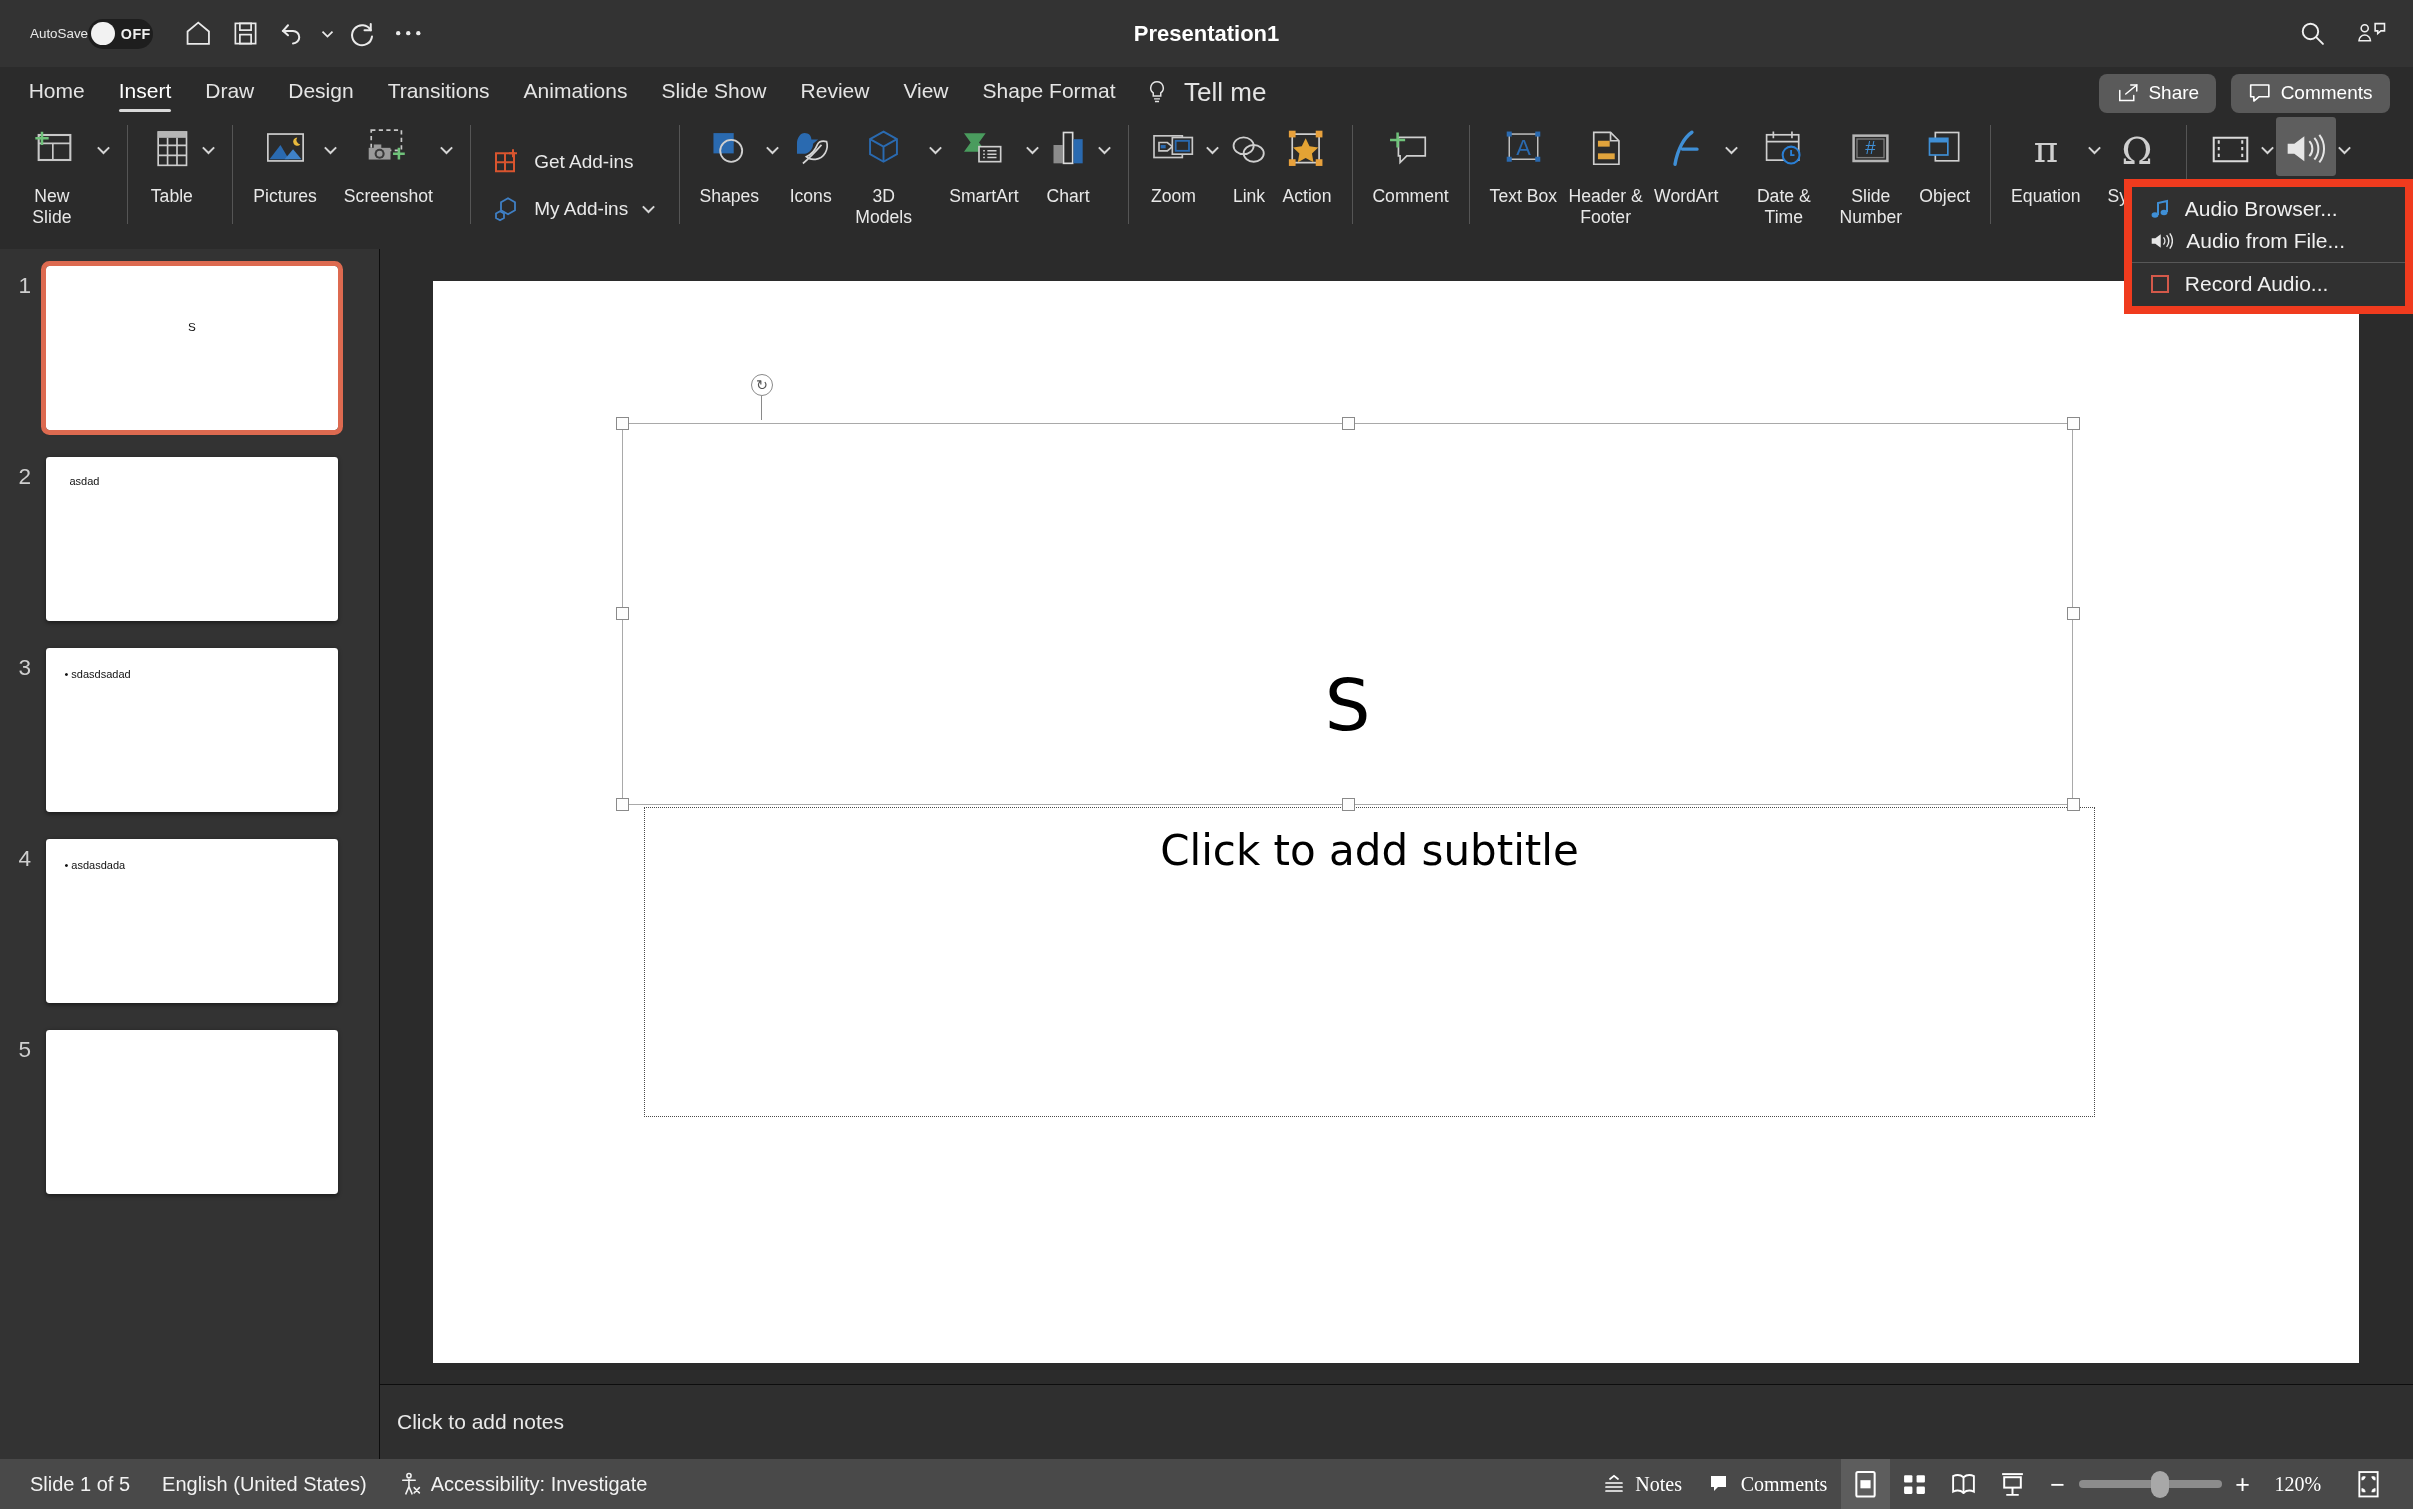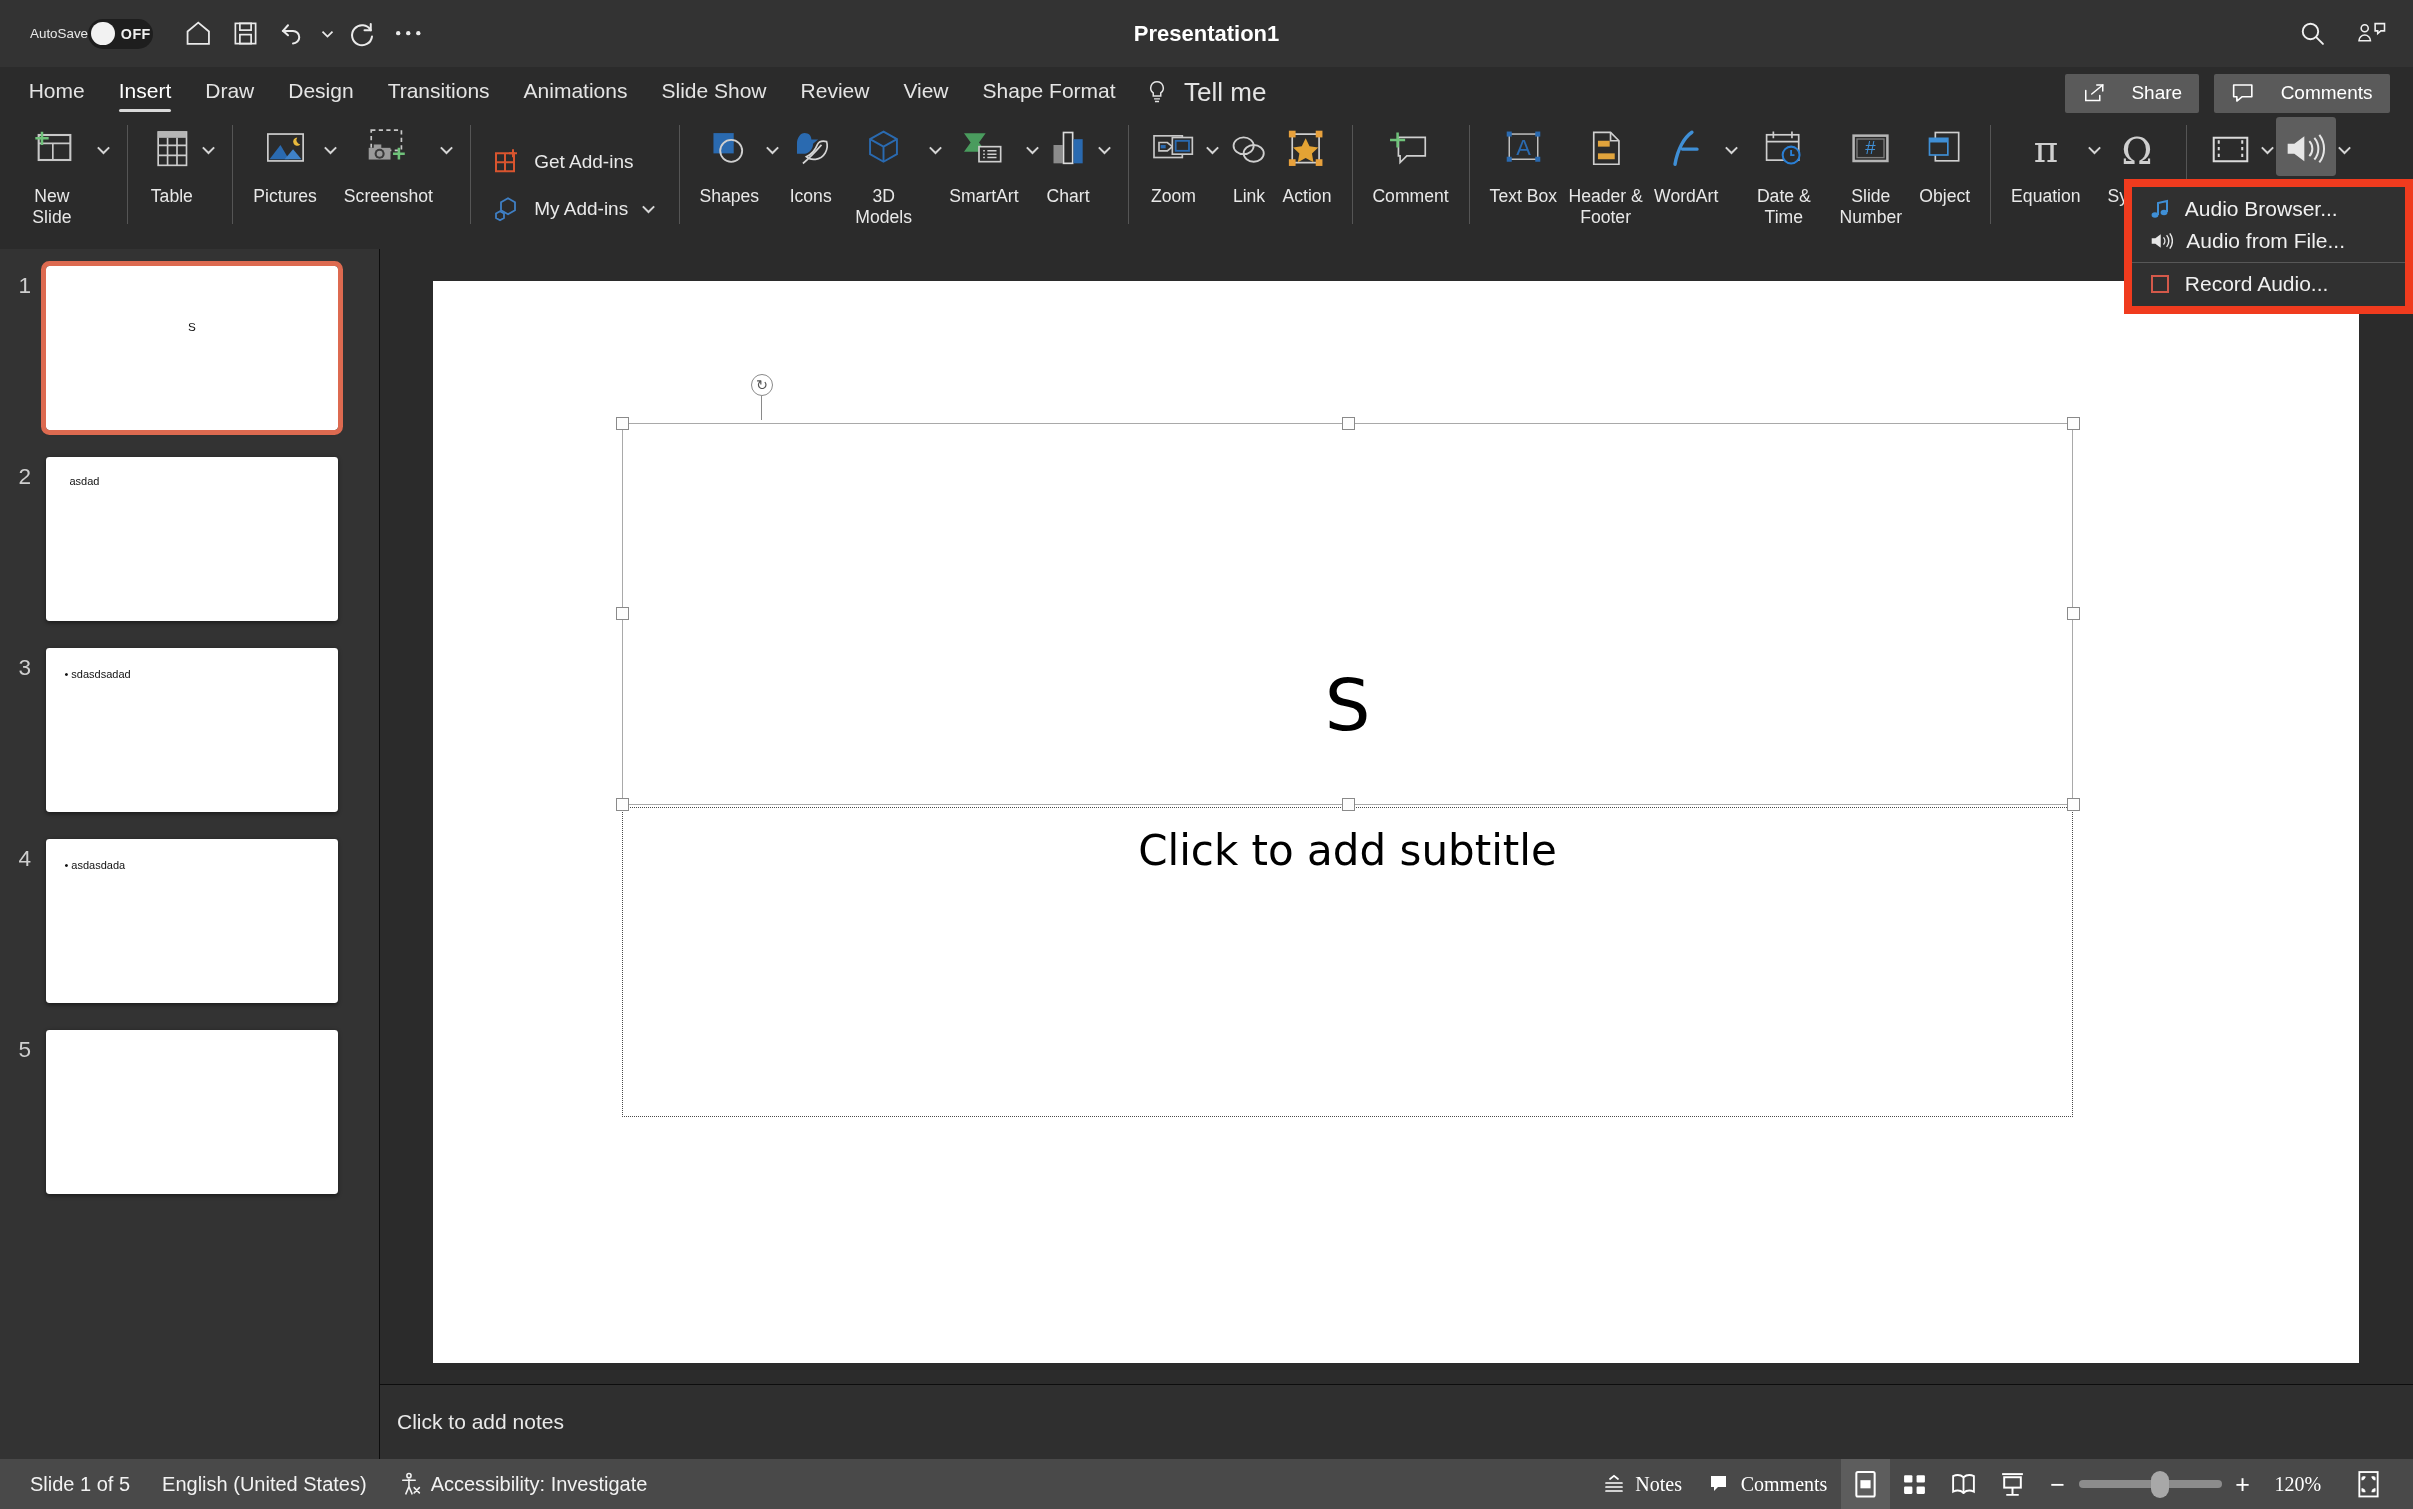--- a/index.html
+++ b/index.html
@@ -54,22 +54,22 @@
   .tab.active::after {
     content: ""; position: absolute; left: 17px; right: 17px; bottom: 5px;
     height: 3.4px; background: #d9d9d9; border-radius: 1.7px;
   }
   .tellme { display: flex; align-items: center; gap: 16px; padding-left: 13.4px; font-size: 26px; color:#e4e4e4; }
   .tab-right {
     position: absolute; right: 23.5px; top: 6.7px; height: 39px;
     display: flex; align-items: center; gap: 15px;
   }
   .pillbtn {
-    display: flex; align-items: center; gap: 26px;
-    background: #5a5a5a; border-radius: 2px; height: 39px; padding: 0 17px;
+    display: flex; align-items: center; gap: 9px;
+    background: #5a5a5a; border-radius: 8px; height: 39px; padding: 0 17px;
     font-size: 19px; color: #fff; cursor: default;
   }
 
   
   .ribbon {
     position: absolute; left: 0; top: 117px; width: 2413px; height: 132px;
     background: #2b2b2b;
     display: flex; align-items: flex-start;
   }
   .grp { display: flex; align-items: flex-start; height: 132px; padding: 0 8.4px; }
@@ -153,21 +153,21 @@
   .ph-title {
     position: absolute; left: 622px; top: 423px; width: 1451px; height: 382px;
     border: 1.7px solid #a9a9a9;
   }
   .ph-title .text {
     position: absolute; left: 0; right: 0; top: 245px;
     text-align: center; font-size: 72px; color: #000;
     font-family: "DejaVu Sans", sans-serif; line-height: 1;
   }
   .ph-sub {
-    position: absolute; left: 622px; top: 807px; width: 1451px; height: 310px;
+    position: absolute; left: 644px; top: 807px; width: 1451px; height: 310px;
     border: 1.7px dotted #4a4a4a;
   }
   .ph-sub .text {
     position: absolute; left: 0; right: 0; top: 18.4px;
     text-align: center; font-size: 42px; color: #000;
     font-family: "DejaVu Sans", sans-serif;
   }
   .handle {
     position: absolute; width: 13.4px; height: 13.4px; background: #fdfdfd;
     border: 1.3px solid #8a8a8a; z-index: 5;

